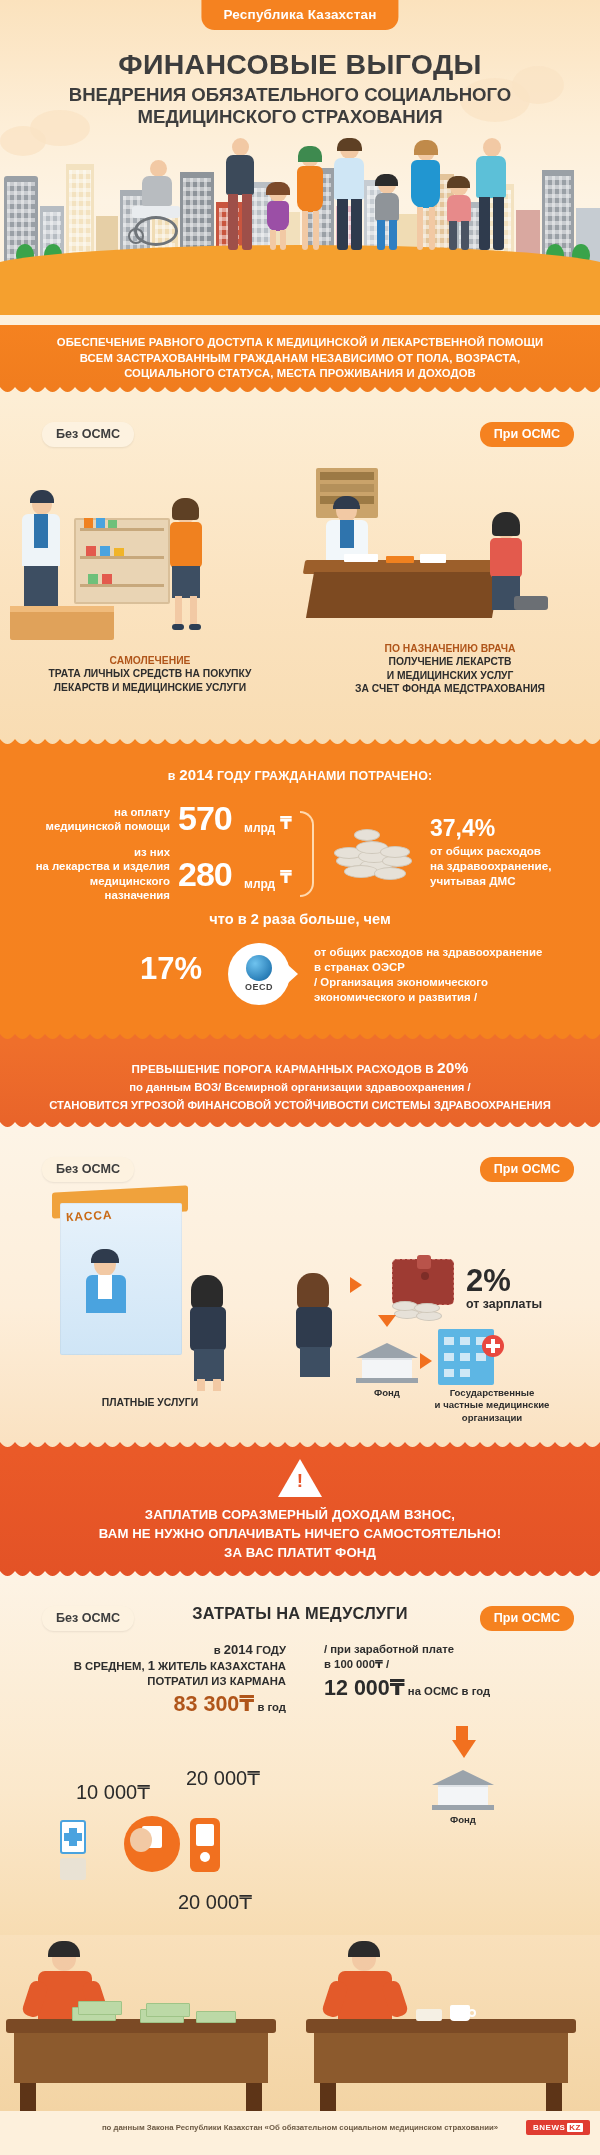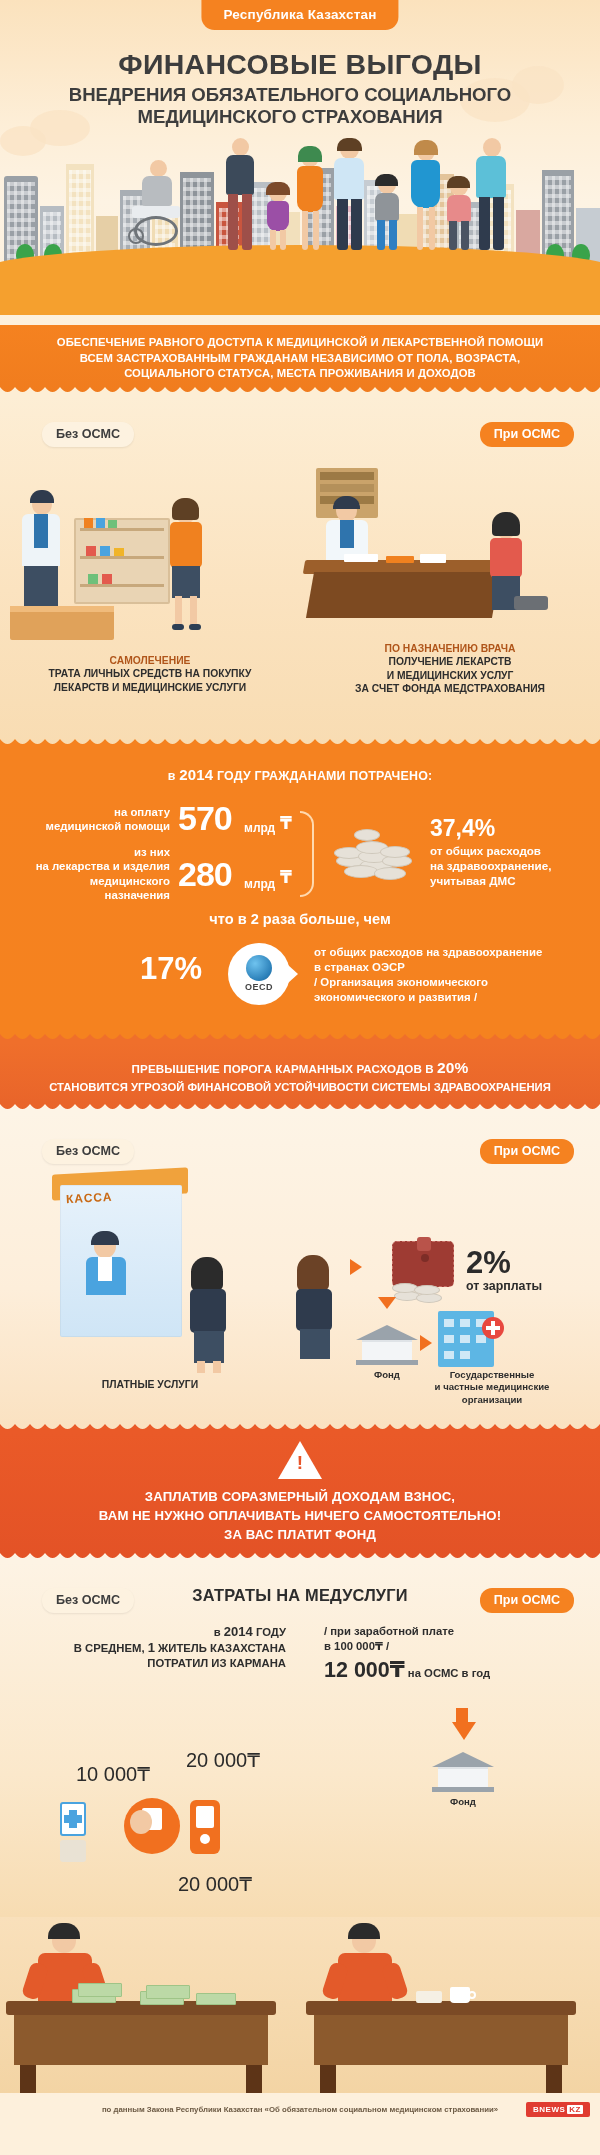--- a/index.html
+++ b/index.html
@@ -514,20 +514,21 @@
     </div>
     <svg class="zig-bot" style="bottom:-1px;" viewBox="0 0 600 12" preserveAspectRatio="none">
       <path d="M0,12 L0,2 Q7.5,12 15,2 Q22.5,12 30,2 Q37.5,12 45,2 Q52.5,12 60,2 Q67.5,12 75,2 Q82.5,12 90,2 Q97.5,12 105,2 Q112.5,12 120,2 Q127.5,12 135,2 Q142.5,12 150,2 Q157.5,12 165,2 Q172.5,12 180,2 Q187.5,12 195,2 Q202.5,12 210,2 Q217.5,12 225,2 Q232.5,12 240,2 Q247.5,12 255,2 Q262.5,12 270,2 Q277.5,12 285,2 Q292.5,12 300,2 Q307.5,12 315,2 Q322.5,12 330,2 Q337.5,12 345,2 Q352.5,12 360,2 Q367.5,12 375,2 Q382.5,12 390,2 Q397.5,12 405,2 Q412.5,12 420,2 Q427.5,12 435,2 Q442.5,12 450,2 Q457.5,12 465,2 Q472.5,12 480,2 Q487.5,12 495,2 Q502.5,12 510,2 Q517.5,12 525,2 Q532.5,12 540,2 Q547.5,12 555,2 Q562.5,12 570,2 Q577.5,12 585,2 Q592.5,12 600,2 L600,12 Z" fill="#ef6f2b"></path>
     </svg>
   </div>
 
   <div class="sec sec4">
     <div class="s4-1">
       <span>ПРЕВЫШЕНИЕ ПОРОГА КАРМАННЫХ РАСХОДОВ В </span><b>20%</b>
     </div>
+    <div class="s4-2">по данным ВОЗ/ Всемирной организации здравоохранения /</div>
     <div class="s4-2 u">СТАНОВИТСЯ УГРОЗОЙ ФИНАНСОВОЙ УСТОЙЧИВОСТИ СИСТЕМЫ ЗДРАВООХРАНЕНИЯ</div>
     <svg class="zig-bot" style="bottom:-1px;" viewBox="0 0 600 12" preserveAspectRatio="none">
       <path d="M0,12 L0,2 Q7.5,12 15,2 Q22.5,12 30,2 Q37.5,12 45,2 Q52.5,12 60,2 Q67.5,12 75,2 Q82.5,12 90,2 Q97.5,12 105,2 Q112.5,12 120,2 Q127.5,12 135,2 Q142.5,12 150,2 Q157.5,12 165,2 Q172.5,12 180,2 Q187.5,12 195,2 Q202.5,12 210,2 Q217.5,12 225,2 Q232.5,12 240,2 Q247.5,12 255,2 Q262.5,12 270,2 Q277.5,12 285,2 Q292.5,12 300,2 Q307.5,12 315,2 Q322.5,12 330,2 Q337.5,12 345,2 Q352.5,12 360,2 Q367.5,12 375,2 Q382.5,12 390,2 Q397.5,12 405,2 Q412.5,12 420,2 Q427.5,12 435,2 Q442.5,12 450,2 Q457.5,12 465,2 Q472.5,12 480,2 Q487.5,12 495,2 Q502.5,12 510,2 Q517.5,12 525,2 Q532.5,12 540,2 Q547.5,12 555,2 Q562.5,12 570,2 Q577.5,12 585,2 Q592.5,12 600,2 L600,12 Z" fill="#fdf4e6"></path>
     </svg>
   </div>
 
   <div class="sec sec5">
     <div class="tag tag-left">Без ОСМС</div>
     <div class="tag tag-right">При ОСМС</div>
 
@@ -622,20 +623,23 @@
     <div class="s7-title">ЗАТРАТЫ НА МЕДУСЛУГИ</div>
 
     <div class="blk-l">
       <div class="t-sm">
         <span>в </span><b>2014</b><span> ГОДУ</span>
       </div>
       <div class="t-sm">
         <span>В СРЕДНЕМ, </span><b>1</b><span> ЖИТЕЛЬ КАЗАХСТАНА</span>
       </div>
       <div class="t-sm">ПОТРАТИЛ ИЗ КАРМАНА</div>
+      <div style="margin-top:2px;">
+        <span class="t-big">83 300</span><span class="t-big">₸</span><span class="t-sm"> в год</span>
+      </div>
     </div>
 
     <div class="blk-r">
       <div class="t-sm">/ при заработной плате</div>
       <div class="t-sm">
         <span>в </span><span>100 000</span><span>₸</span><span> /</span>
       </div>
       <div style="margin-top:3px;">
         <span class="t-big2">12 000</span><span class="t-big2">₸</span><span class="t-sm"> на ОСМС в год</span>
       </div>

